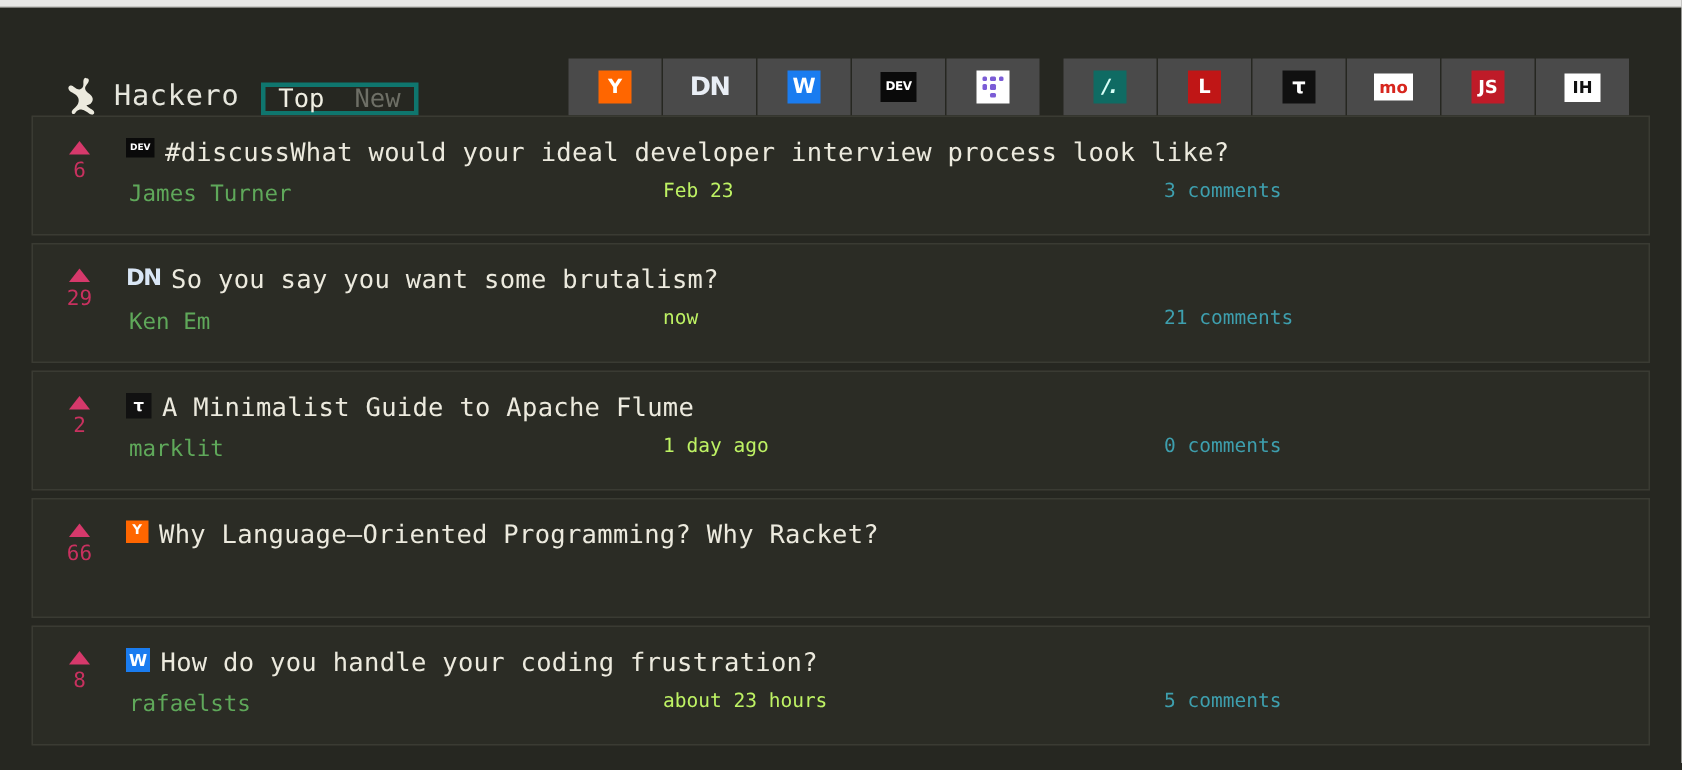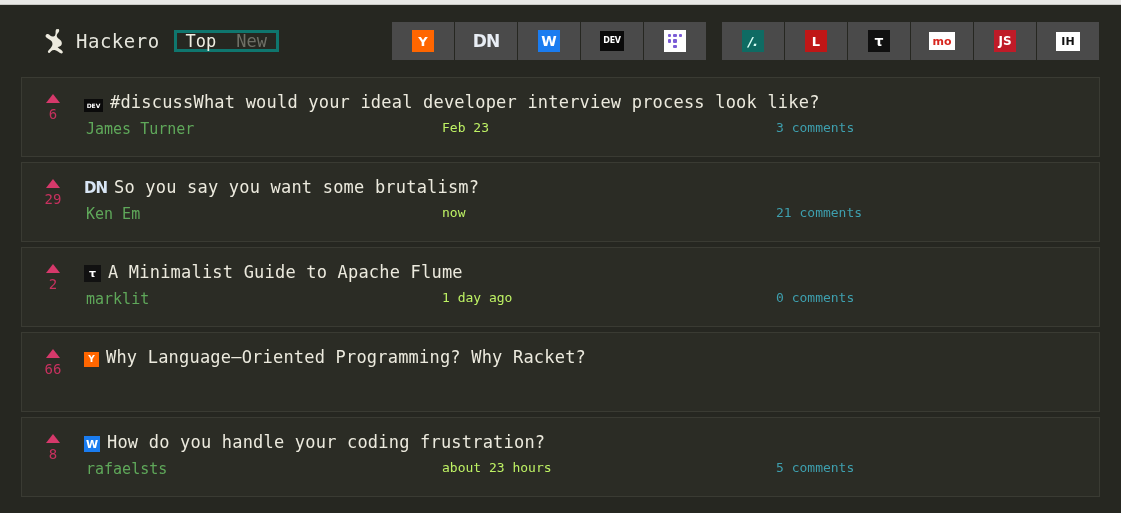--- a/index.html
+++ b/index.html
@@ -18,22 +18,22 @@
     width: 1121px; height: 508px;
     background: #262721;
     position: relative;
     overflow: hidden;
   }
 
   
   #header {
     height: 72px;
     display: flex;
-    align-items: center;
-    padding: 0 22px 0 44px;
+    align-items: flex-end;
+    padding: 0 35px 0 44px;
     gap: 0;
   }
   #brand {
     display: flex;
     align-items: center;
     gap: 10px;
   }
   #logo-icon { width: 22px; height: 26px; display: block; }
   #brand-name {
     color: #e6e6dd;
@@ -138,21 +138,21 @@
   }
   .vote-count {
     color: #c8315f;
     font-size: 14px;
     margin-top: 4px;
     line-height: 1;
   }
   .story-body { flex: 1; position: relative; padding-right: 20px; }
   .story-title-row {
     display: flex;
-    align-items: flex-end;
+    align-items: flex-start;
     gap: 7px;
   }
   .row-badge {
     width: 17px; height: 17px;
     display: flex; align-items: center; justify-content: center;
     font-size: 10px; font-weight: bold;
     font-family: "DejaVu Sans", "Liberation Sans", sans-serif;
     flex: none; line-height: 1;
   }
   .rb-dev { background: #0a0a0a; color: #fff; font-size: 6px; width: 19px; height: 13px; }

